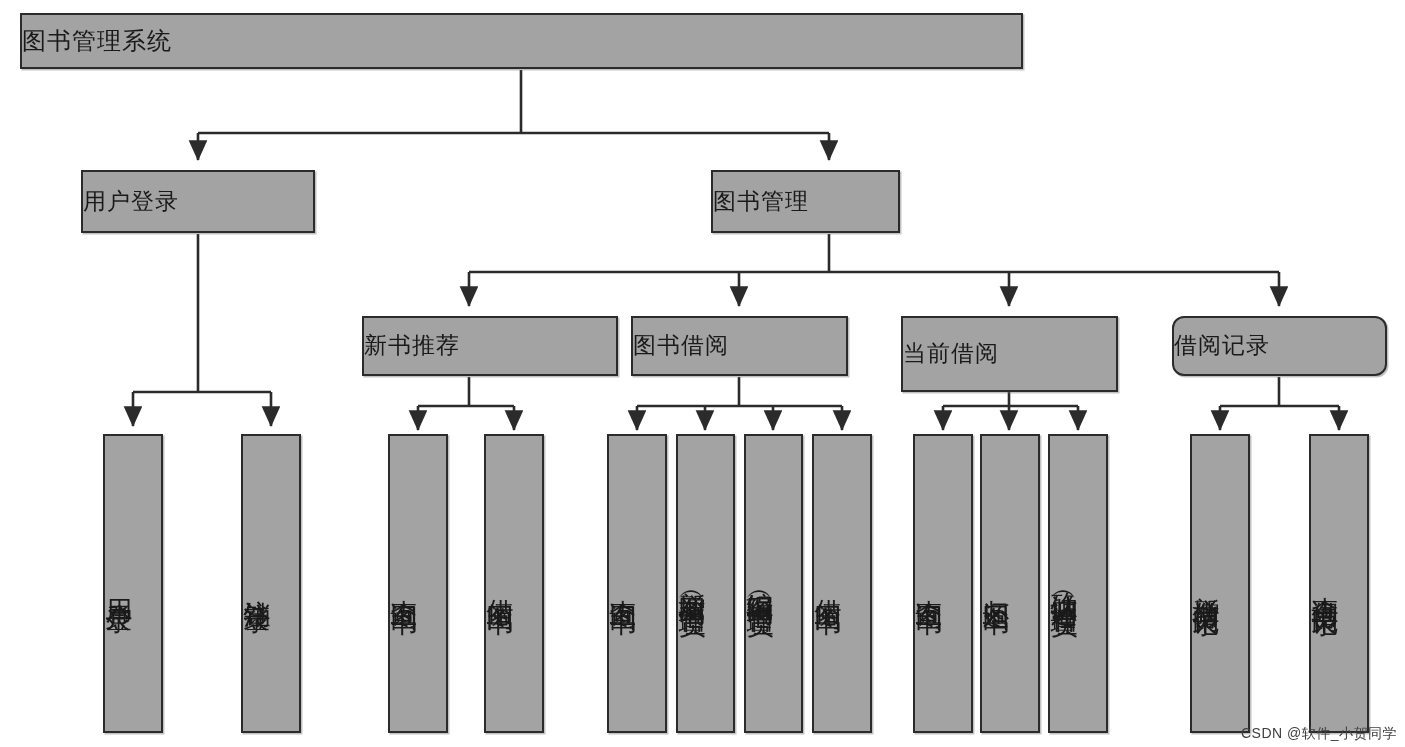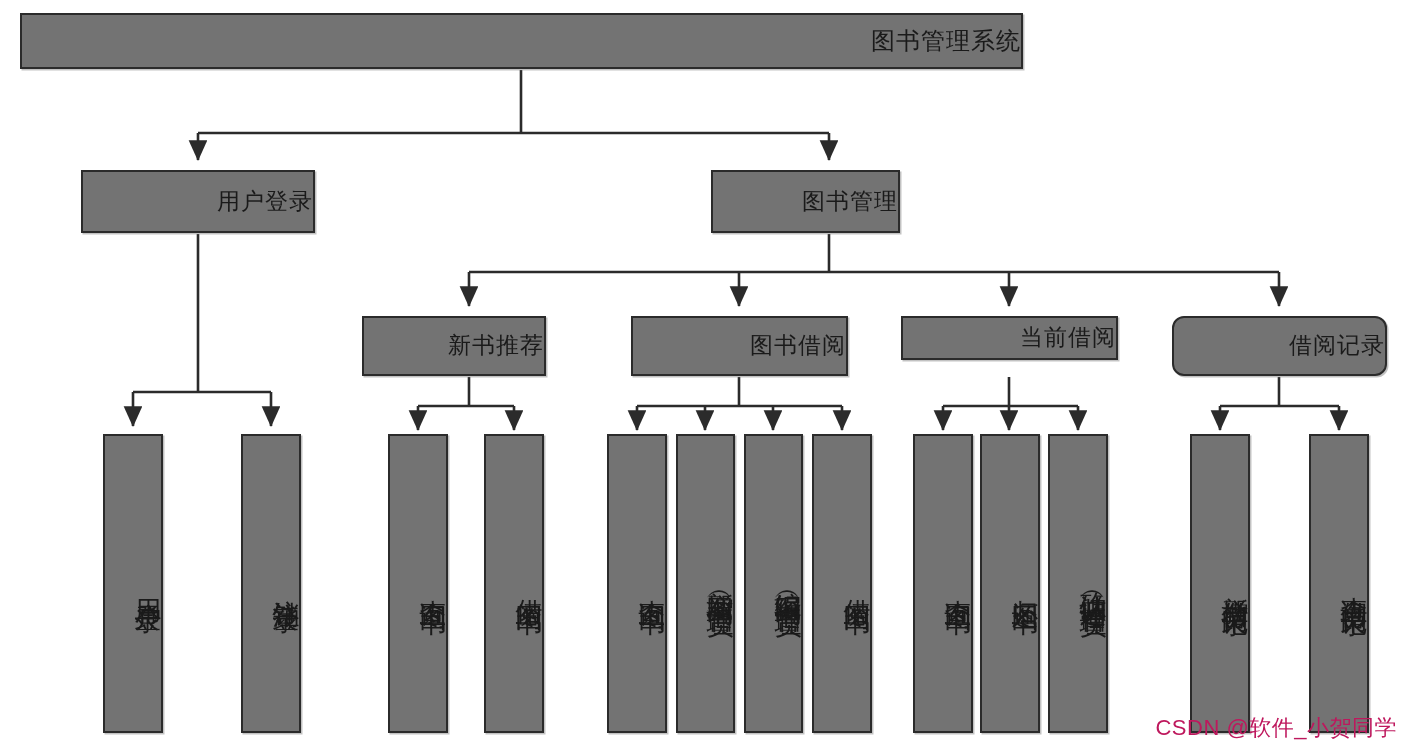--- a/index.html
+++ b/index.html
@@ -22,24 +22,24 @@
     left: 0;
     top: 0;
     width: 1405px;
     height: 747px;
     pointer-events: none;
   }
   .node {
     position: absolute;
     box-sizing: border-box;
     border: 2.5px solid #2b2b2b;
-    background: #737373;
+    background: #a3a3a3;
     display: flex;
     align-items: center;
-    justify-content: flex-end;
+    justify-content: flex-start;
     color: #1a1a1a;
     box-shadow: 1.5px 1.5px 0 rgba(120,120,120,0.45);
   }
   .node .label {
     display: block;
     text-align: center;
     line-height: 1.12;
     white-space: nowrap;
   }
   
@@ -61,22 +61,22 @@
     font-size: 27px;
     line-height: 1.0;
     letter-spacing: 3px;
     white-space: nowrap;
     max-height: 100%;
   }
   .watermark {
     position: absolute;
     right: 8px;
     bottom: 4px;
-    font-size: 22px;
-    color: #be185d;
+    font-size: 14px;
+    color: #404040;
     letter-spacing: 0.5px;
     white-space: nowrap;
     user-select: none;
   }
 </style>
 </head>
 <body>
 
 <div id="canvas">
 
@@ -134,27 +134,27 @@
     <span class="label">图书管理系统</span>
   </div>
 
   <div class="node h" style="left:81px; top:170px; width:234px; height:63px;">
     <span class="label">用户登录</span>
   </div>
   <div class="node h" style="left:711px; top:170px; width:189px; height:63px;">
     <span class="label">图书管理</span>
   </div>
 
-  <div class="node h" style="left:362px; top:316px; width:184px; height:60px;">
+  <div class="node h" style="left:362px; top:316px; width:256px; height:60px;">
     <span class="label">新书推荐</span>
   </div>
   <div class="node h" style="left:631px; top:316px; width:217px; height:60px;">
     <span class="label">图书借阅</span>
   </div>
-  <div class="node h" style="left:901px; top:316px; width:217px; height:44px;">
+  <div class="node h" style="left:901px; top:316px; width:217px; height:76px;">
     <span class="label">当前借阅</span>
   </div>
   <div class="node h" style="left:1172px; top:316px; width:215px; height:60px;border-radius:12px;">
     <span class="label">借阅记录</span>
   </div>
 
   <div class="node v" style="left:103px; top:434px; width:60px; height:299px;">
     <span class="label">用户登录</span>
   </div>
   <div class="node v" style="left:241px; top:434px; width:60px; height:299px;">

